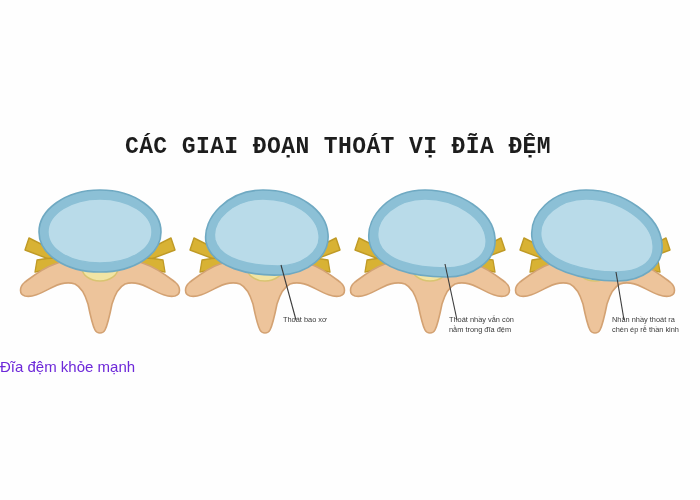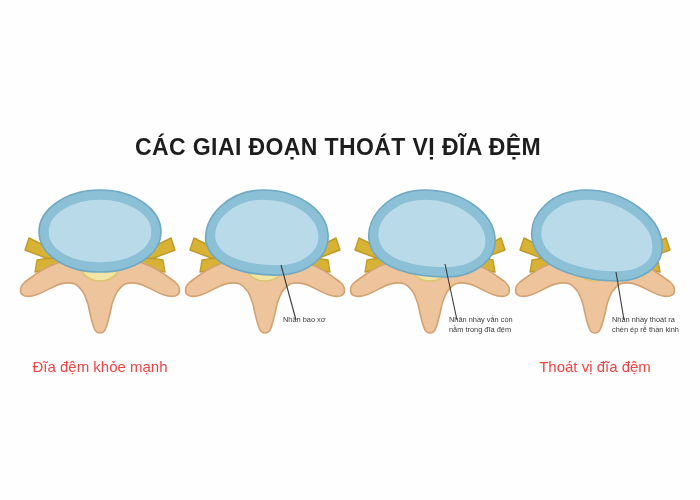--- a/index.html
+++ b/index.html
@@ -24,34 +24,34 @@
   .title {
     position: absolute;
     left: 0;
     top: 134px;
     width: 676px;
     text-align: center;
     font-size: 23px;
     font-weight: bold;
     letter-spacing: 0.4px;
     color: #1d1d1d;
+    font-family: Liberation Mono, monospace;
   }
   .panel {
     position: absolute;
     top: 180px;
     width: 170px;
     height: 160px;
   }
   .panel-label {
     position: absolute;
     top: 358px;
     width: 200px;
-    text-align: center;
     font-size: 15px;
-    color: #ef4444;
+    color: #6d28d9;
   }
   .annot {
     position: absolute;
     font-size: 7.4px;
     line-height: 9.6px;
     color: #3a3a3a;
     white-space: pre-line;
   }
   svg { display: block; overflow: visible; }
 </style>
@@ -146,21 +146,21 @@
                  C 113 19 137 35 139 55
                  C 141 73 120 86 98 86
                  C 72 86 40 80 35 60
                  C 31 40 54 19 83 19 Z" fill="#b9dbe9" stroke="#8cc0d6" stroke-width="1.4"></path>
       </g>
       <g>
         <path d="M101 85 L116 140" stroke="#3a3a3a" stroke-width="1.1" fill="none"></path>
       </g>
     </svg>
   </div>
-  <div class="annot" style="left:283px; top:315px; width:80px;">Nhân bao xơ</div>
+  <div class="annot" style="left:283px; top:315px; width:80px;">Thoát bao xơ</div>
 
   <div class="panel" style="left:345px">
     <svg width="170" height="160" viewBox="0 0 170 160">
       <g>
         <path d="M14 58 L62 82 L68 92 L10 70 Z" fill="#d8b234" stroke="#bf9a26" stroke-width="1.4" stroke-linejoin="round"></path>
         <path d="M156 58 L108 82 L102 92 L160 70 Z" fill="#d8b234" stroke="#bf9a26" stroke-width="1.4" stroke-linejoin="round"></path>
         <path d="M22 80 Q52 74 72 86 L72 96 Q48 86 20 92 Z" fill="#d8b234" stroke="#bf9a26" stroke-width="1.3" stroke-linejoin="round"></path>
         <path d="M148 80 Q118 74 98 86 L98 96 Q122 86 150 92 Z" fill="#d8b234" stroke="#bf9a26" stroke-width="1.3" stroke-linejoin="round"></path>
       </g>
       <g>
@@ -194,21 +194,21 @@
                  C 111 19 139 38 141 59
                  C 143 78 122 88 101 88
                  C 74 88 36 82 33 58
                  C 30 38 52 19 80 19 Z" fill="#b9dbe9" stroke="#8cc0d6" stroke-width="1.4"></path>
       </g>
       <g>
         <path d="M100 84 L112 140" stroke="#3a3a3a" stroke-width="1.1" fill="none"></path>
       </g>
     </svg>
   </div>
-  <div class="annot" style="left:449px; top:315px; width:92px;">Nhân nhầy vẫn còn
+  <div class="annot" style="left:449px; top:315px; width:92px;">Thoát nhầy vẫn còn
 nằm trong đĩa đệm</div>
 
   <div class="panel" style="left:510px">
     <svg width="170" height="160" viewBox="0 0 170 160">
       <g>
         <path d="M14 58 L62 82 L68 92 L10 70 Z" fill="#d8b234" stroke="#bf9a26" stroke-width="1.4" stroke-linejoin="round"></path>
         <path d="M156 58 L108 82 L102 92 L160 70 Z" fill="#d8b234" stroke="#bf9a26" stroke-width="1.4" stroke-linejoin="round"></path>
         <path d="M22 80 Q52 74 72 86 L72 96 Q48 86 20 92 Z" fill="#d8b234" stroke="#bf9a26" stroke-width="1.3" stroke-linejoin="round"></path>
         <path d="M148 80 Q118 74 98 86 L98 96 Q122 86 150 92 Z" fill="#d8b234" stroke="#bf9a26" stroke-width="1.3" stroke-linejoin="round"></path>
       </g>
@@ -243,17 +243,16 @@
                  C 110 19 142 42 143 65
                  C 145 84 126 92 107 92
                  C 82 92 34 84 31 57
                  C 28 37 50 19 76 19 Z" fill="#b9dbe9" stroke="#8cc0d6" stroke-width="1.4"></path>
       </g>
       <g>
         <path d="M106 92 L114 140" stroke="#3a3a3a" stroke-width="1.1" fill="none"></path>
       </g>
     </svg>
   </div>
-  <div class="panel-label" style="left:495px">Thoát vị đĩa đệm</div>
   <div class="annot" style="left:612px; top:315px; width:96px;">Nhân nhầy thoát ra
 chèn ép rễ thần kinh</div>
 
 </div>
 
 </body></html>

